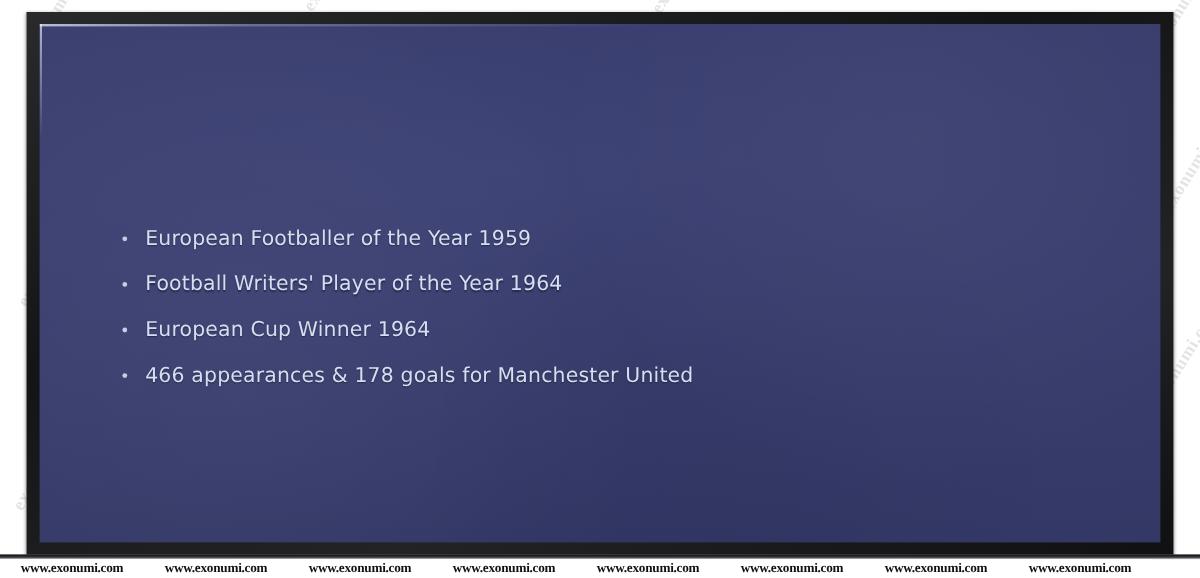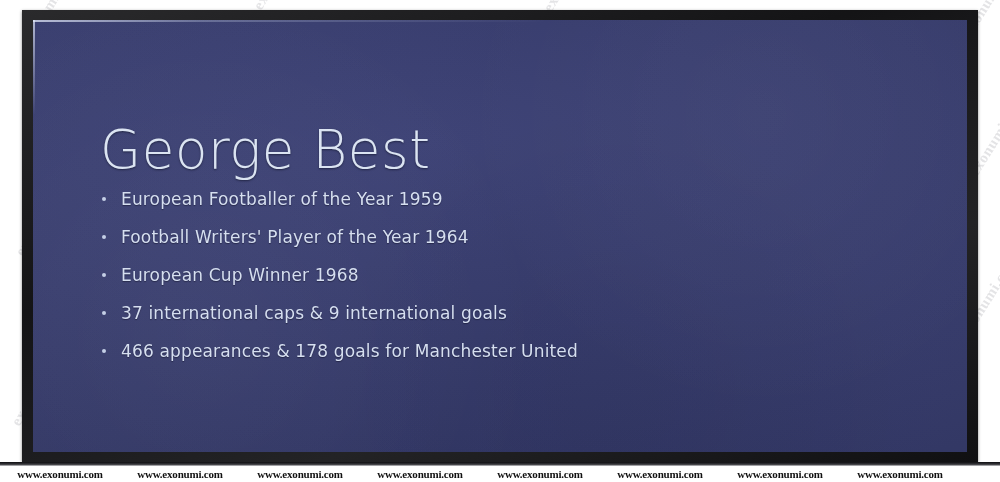--- a/index.html
+++ b/index.html
@@ -196,38 +196,33 @@
     <span class="wm" style="left:958px; top:330px;">exonumi.com</span>
     <span class="wm" style="left:540px; top:6px;">exonumi.com</span>
     <span class="wm" style="left:250px; top:4px;">exonumi.com</span>
   </div>
 
   <div id="card-frame">
     <div id="card">
       <div id="card-texture"></div>
 
       <div id="card-content">
-        <h1 id="page-title">George Best</h1>
 
         <ul id="achievements">
           <li>
             <span class="dot"></span>
             <span>European Footballer of the Year 1959</span>
           </li>
           <li>
             <span class="dot"></span>
             <span>Football Writers' Player of the Year 1964</span>
           </li>
           <li>
             <span class="dot"></span>
-            <span>European Cup Winner 1968</span>
-          </li>
-          <li>
-            <span class="dot"></span>
-            <span>37 international caps &amp; 9 international goals</span>
+            <span>European Cup Winner 1964</span>
           </li>
           <li>
             <span class="dot"></span>
             <span>466 appearances &amp; 178 goals for Manchester United</span>
           </li>
         </ul>
       </div>
     </div>
   </div>
 

